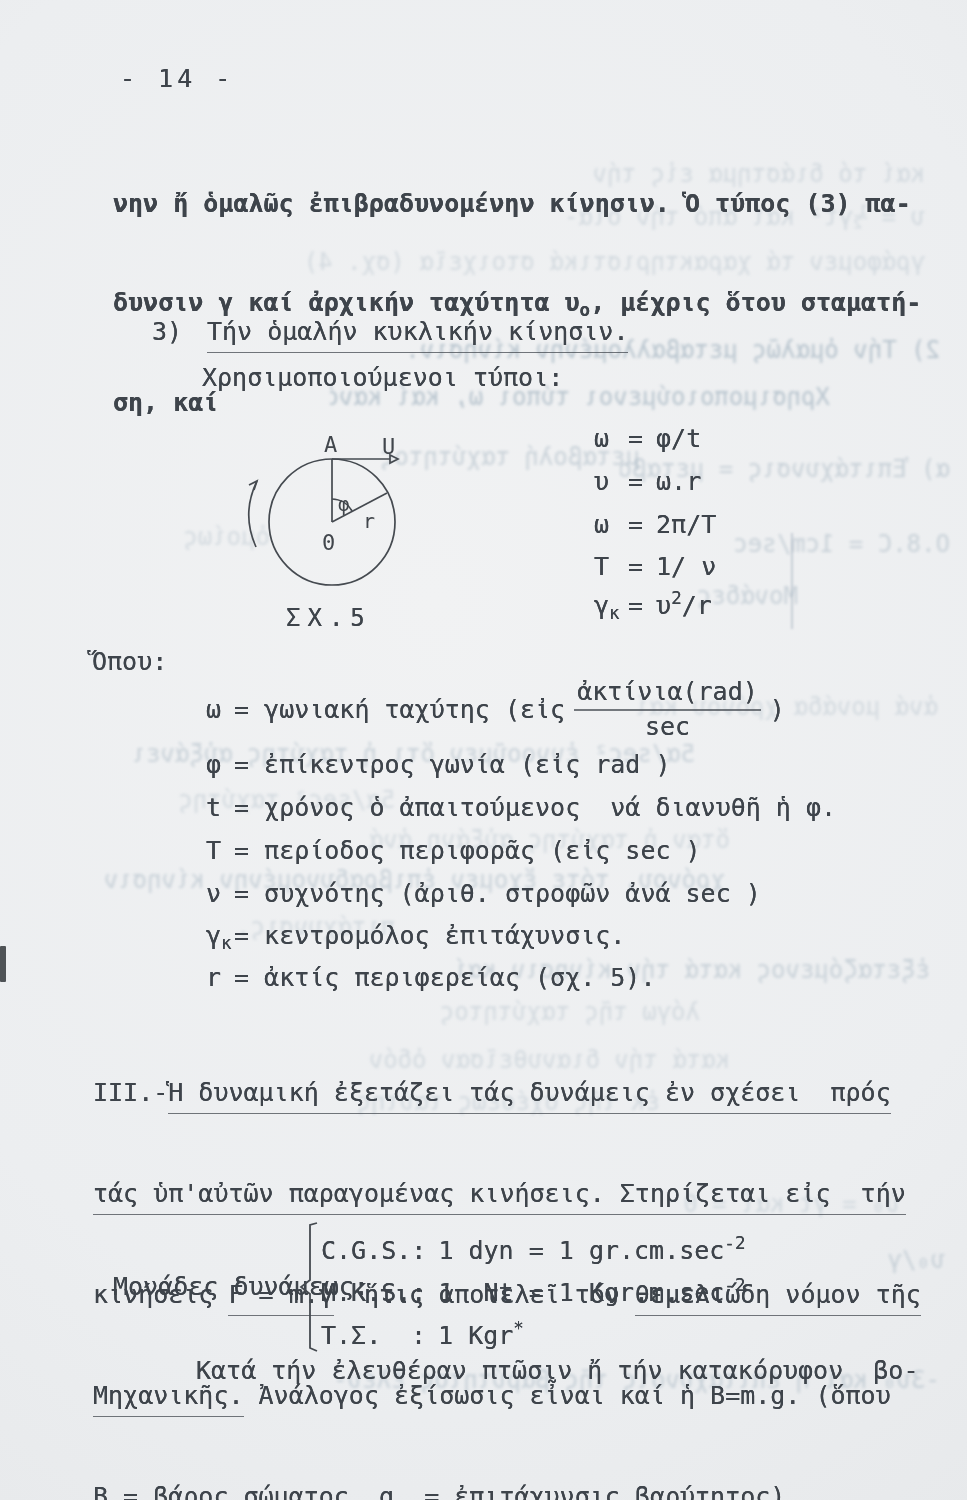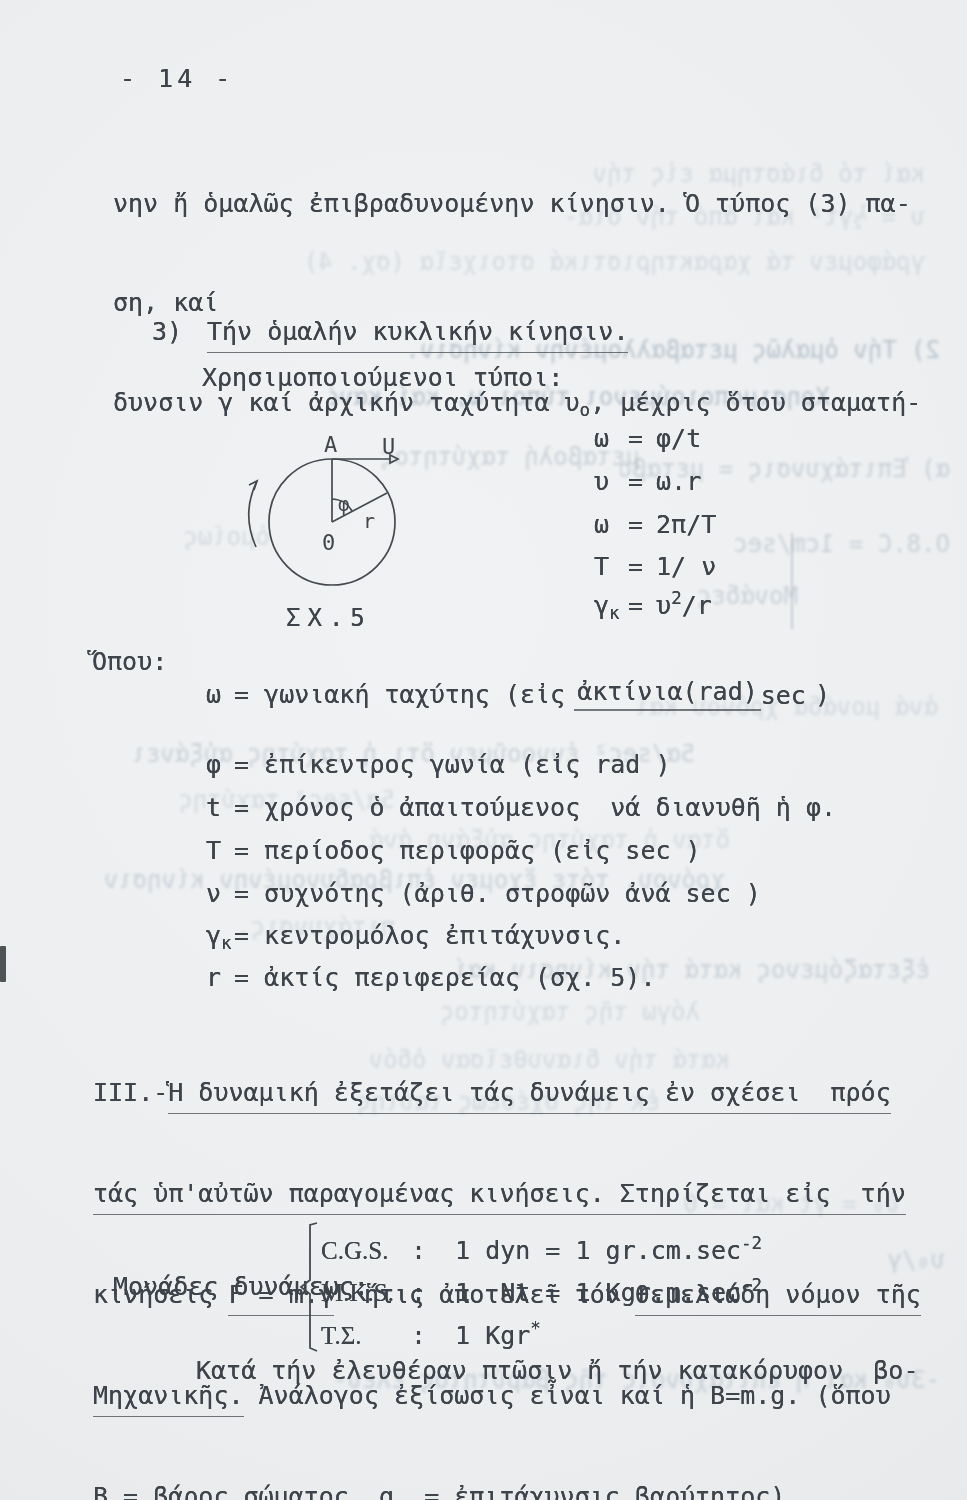--- a/index.html
+++ b/index.html
@@ -9,37 +9,37 @@
     font-family:"DejaVu Sans Mono","DejaVu Sans",monospace;
     color:#3e444b;font-size:25px;
   }
   .page *{box-sizing:border-box;}
   .abs{position:absolute;white-space:pre;}
   .ink{text-shadow:0 0 .5px currentColor;}
   .u{border-bottom:1.7px solid rgba(62,68,75,.72);padding-bottom:6px;}
   sub{font-size:.7em;vertical-align:-0.28em;}
   sup{font-size:.7em;vertical-align:.55em;}
   
-  .pline{height:41.4px;white-space:pre;}
+  .pline{height:41.4px;white-space:pre;font-weight:bold;}
   .p3line{height:43px;white-space:pre;}
   
   .frow{position:absolute;left:594px;white-space:pre;}
   .f-lhs{display:inline-block;min-width:34px;}
   .f-rhs{margin-left:13px;}
   
   .drow{position:absolute;left:206px;white-space:pre;}
   .d-sym{display:inline-block;min-width:28px;}
   .frac-row{display:flex;align-items:center;}
-  .frac{display:inline-flex;align-items:center;margin:0 9px;line-height:1.1;}
+  .frac{display:inline-flex;flex-direction:column;align-items:center;margin:0 9px;line-height:1.1;}
   .frac .num{border-bottom:2px solid rgba(62,68,75,.7);padding:0 3px 3px;}
   .frac .den{padding-top:2px;}
   
   .urow{position:absolute;left:321px;white-space:pre;}
-  .u-sys{display:inline-block;min-width:90px;font-family:Liberation Serif, serif;}
-  .u-val{margin-left:29px;}
+  .u-sys{display:inline-block;min-width:90px;}
+  .u-val{margin-left:12px;}
   
   .bleed{
     position:absolute;white-space:nowrap;overflow:hidden;
     color:#9fb0bd;transform:scaleX(-1);filter:blur(1.7px);
     opacity:.34;font-size:24px;pointer-events:none;
   }
   .bleed.m{opacity:.48;}
   .bleed.s{opacity:.6;color:#93a7b6;}
   .bleedbar{position:absolute;background:rgba(150,166,181,.45);filter:blur(1px);pointer-events:none;}
   .edgemark{position:absolute;background:#33373b;opacity:.85;border-radius:1px;}
@@ -73,22 +73,22 @@
   <div class="bleed" style="left:560px;top:1190px;width:340px">ὑ₀ = γt καί = 0</div>
   <div class="bleed m" style="left:845px;top:1246px;width:100px">υ₀/γ</div>
   <div class="bleed m" style="left:100px;top:1366px;width:840px">-3υ₀ καί ἡ ἐπιτάχυνσις τῆς βαρύτητος ἐλευ-</div>
   <div class="bleedbar" style="left:791px;top:533px;width:2px;height:96px"></div>
   <div class="edgemark" style="left:0;top:946px;width:6px;height:36px"></div>
 
   <div class="abs ink" style="left:120px;top:64px;letter-spacing:4px">- 14 -</div>
 
   <div class="abs ink" style="left:113px;top:131px">
     <div class="pline">νην ἤ ὁμαλῶς ἐπιβραδυνομένην κίνησιν. Ὁ τύπος (3) πα-</div>
+    <div class="pline"><span>δυνσιν γ καί ἀρχικήν ταχύτητα υ</span><sub>ο</sub><span>, μέχρις ὅτου σταματή-</span></div>
     <div class="pline">ση, καί</div>
-    <div class="pline"><span>δυνσιν γ καί ἀρχικήν ταχύτητα υ</span><sub>ο</sub><span>, μέχρις ὅτου σταματή-</span></div>
   </div>
 
   <div class="abs ink" style="left:152px;top:317px">3)</div>
   <div class="abs ink" style="left:207px;top:317px"><span class="u">Τήν ὁμαλήν κυκλικήν κίνησιν.</span></div>
   <div class="abs ink" style="left:202px;top:363px">Χρησιμοποιούμενοι τύποι:</div>
 
   <svg style="position:absolute;left:240px;top:432px" width="190" height="175" viewBox="0 0 190 175">
     <g fill="none" stroke="#454a50" stroke-width="1.7">
       <circle cx="92" cy="90" r="63"></circle>
       <line x1="92" y1="90" x2="92" y2="27"></line>

